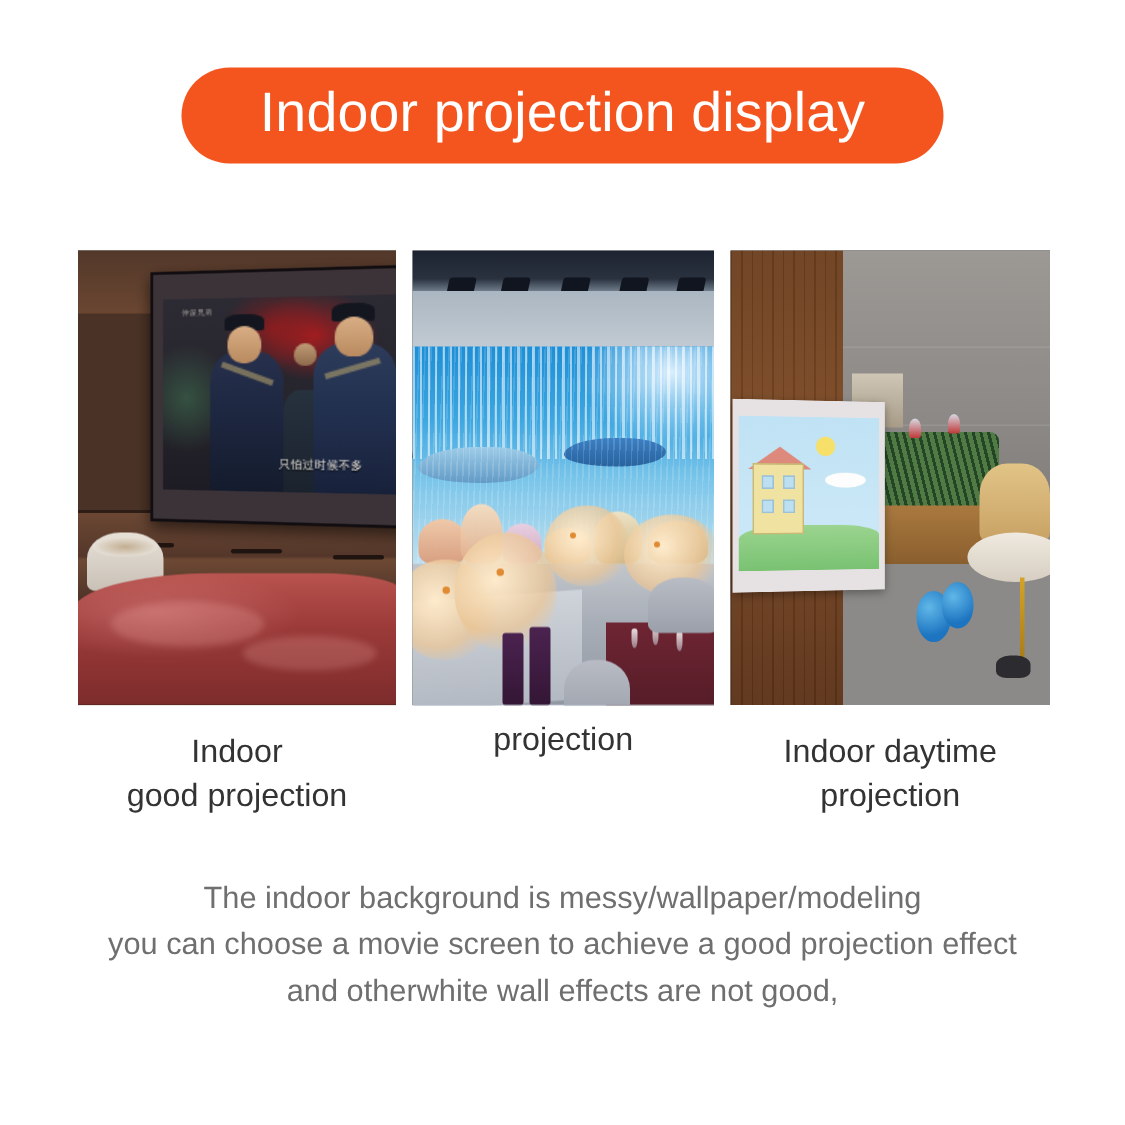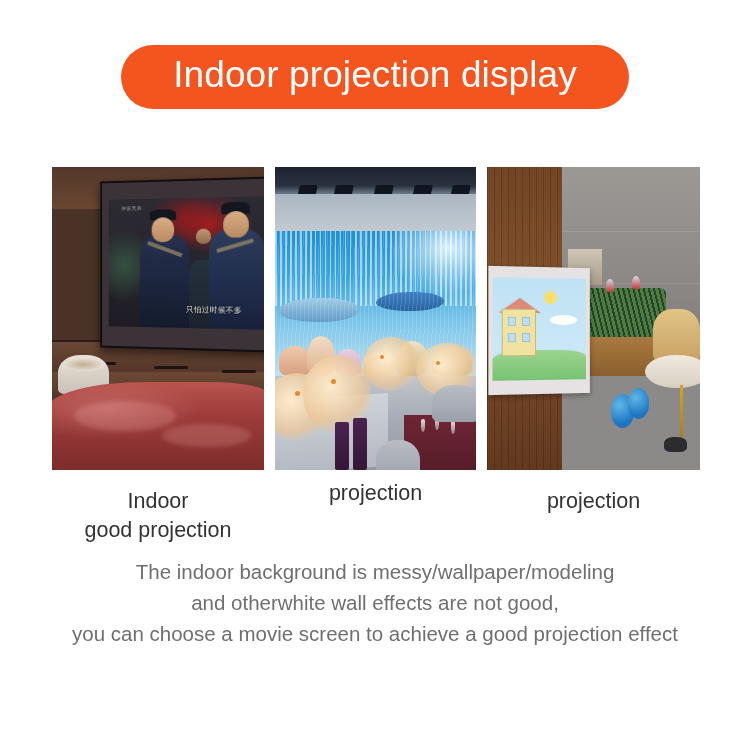--- a/index.html
+++ b/index.html
@@ -433,21 +433,21 @@
     font-size: 21.5px;
     line-height: 1.36;
   }
   .cap1 { width: 212px; }
   .cap2 { width: 201px; margin-top: -8px; }
   .cap3 { width: 213px; }
 
   
   #footer-note {
     position: absolute;
-    top: 556px;
+    top: 583px;
     left: 0;
     width: 750px;
     text-align: center;
     color: #6f6f6f;
     font-size: 20.5px;
     line-height: 1.52;
   }
   .note-line { display: block; white-space: nowrap; }
 </style>
 </head>
@@ -591,21 +591,22 @@
 
 <div id="captions">
   <div class="caption cap1">
     <div>Indoor</div>
     <div>good projection</div>
   </div>
   <div class="caption cap2">
     <div>projection</div>
   </div>
   <div class="caption cap3">
+    <div>Indoor daytime</div>
     <div>projection</div>
   </div>
 </div>
 
 <div id="footer-note">
   <span class="note-line">The indoor background is messy/wallpaper/modeling</span>
+  <span class="note-line">you can choose a movie screen to achieve a good projection effect</span>
   <span class="note-line">and otherwhite wall effects are not good,</span>
-  <span class="note-line">you can choose a movie screen to achieve a good projection effect</span>
 </div>
 
 </body></html>

